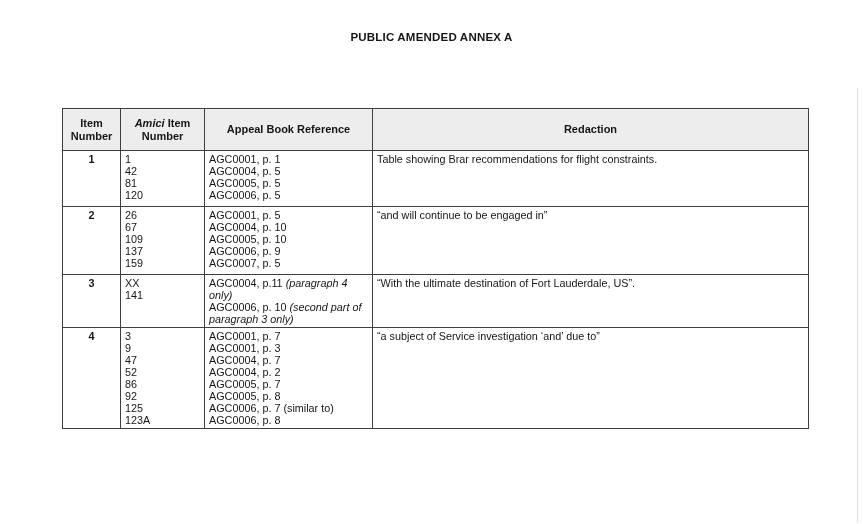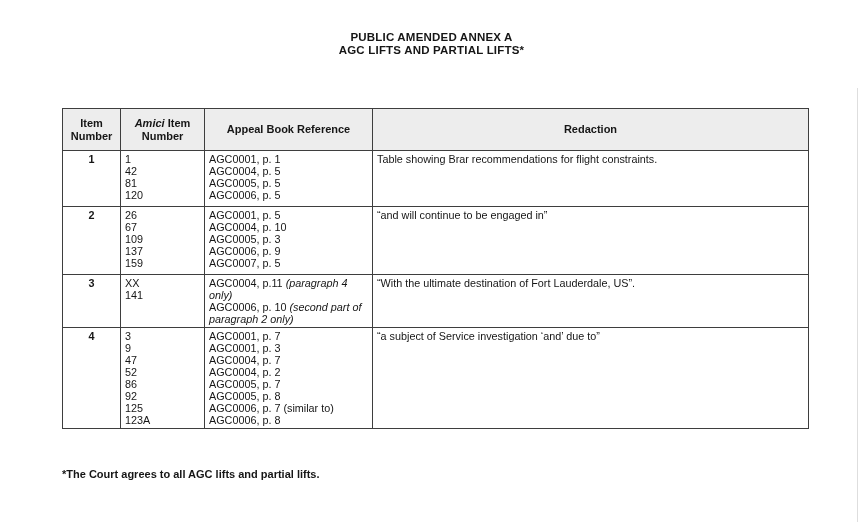--- a/index.html
+++ b/index.html
@@ -76,21 +76,20 @@
     background: #dedede;
   }
 </style>
 </head>
 <body>
 
 <div class="page">
 
   <div class="title-block">
     <div>PUBLIC AMENDED ANNEX A</div>
-    <div>AGC LIFTS AND PARTIAL LIFTS*</div>
   </div>
 
   <table class="annex">
     <colgroup>
       <col style="width:58px">
       <col style="width:84px">
       <col style="width:168px">
       <col style="width:436px">
     </colgroup>
     <thead>
@@ -127,38 +126,38 @@
         <td>
           <div class="line">26</div>
           <div class="line">67</div>
           <div class="line">109</div>
           <div class="line">137</div>
           <div class="line">159</div>
         </td>
         <td>
           <div class="line">AGC0001, p. 5</div>
           <div class="line">AGC0004, p. 10</div>
-          <div class="line">AGC0005, p. 3</div>
+          <div class="line">AGC0005, p. 10</div>
           <div class="line">AGC0006, p. 9</div>
           <div class="line">AGC0007, p. 5</div>
         </td>
         <td class="redaction-cell vmid">
           <div class="line">“and will continue to be engaged in”</div>
         </td>
       </tr>
 
       <tr class="r3">
         <td class="item-cell vmid">3</td>
         <td class="vmid">
           <div class="line">XX</div>
           <div class="line">141</div>
         </td>
         <td>
           <div class="line"><span>AGC0004, p.11</span> <span class="it">(paragraph 4 only)</span></div>
-          <div class="line"><span>AGC0006, p. 10</span> <span class="it">(second part of paragraph 2 only)</span></div>
+          <div class="line"><span>AGC0006, p. 10</span> <span class="it">(second part of paragraph 3 only)</span></div>
         </td>
         <td class="redaction-cell">
           <div class="line">“With the ultimate destination of Fort Lauderdale, US”.</div>
         </td>
       </tr>
 
       <tr class="r4">
         <td class="item-cell vmid">4</td>
         <td>
           <div class="line">3</div>
@@ -181,17 +180,16 @@
           <div class="line">AGC0006, p. 8</div>
         </td>
         <td class="redaction-cell">
           <div class="line">“a subject of Service investigation ‘and’ due to”</div>
         </td>
       </tr>
 
     </tbody>
   </table>
 
-  <div class="footnote">*The Court agrees to all AGC lifts and partial lifts.</div>
 
   <div class="page-edge-line"></div>
 
 </div>
 
 </body></html>

